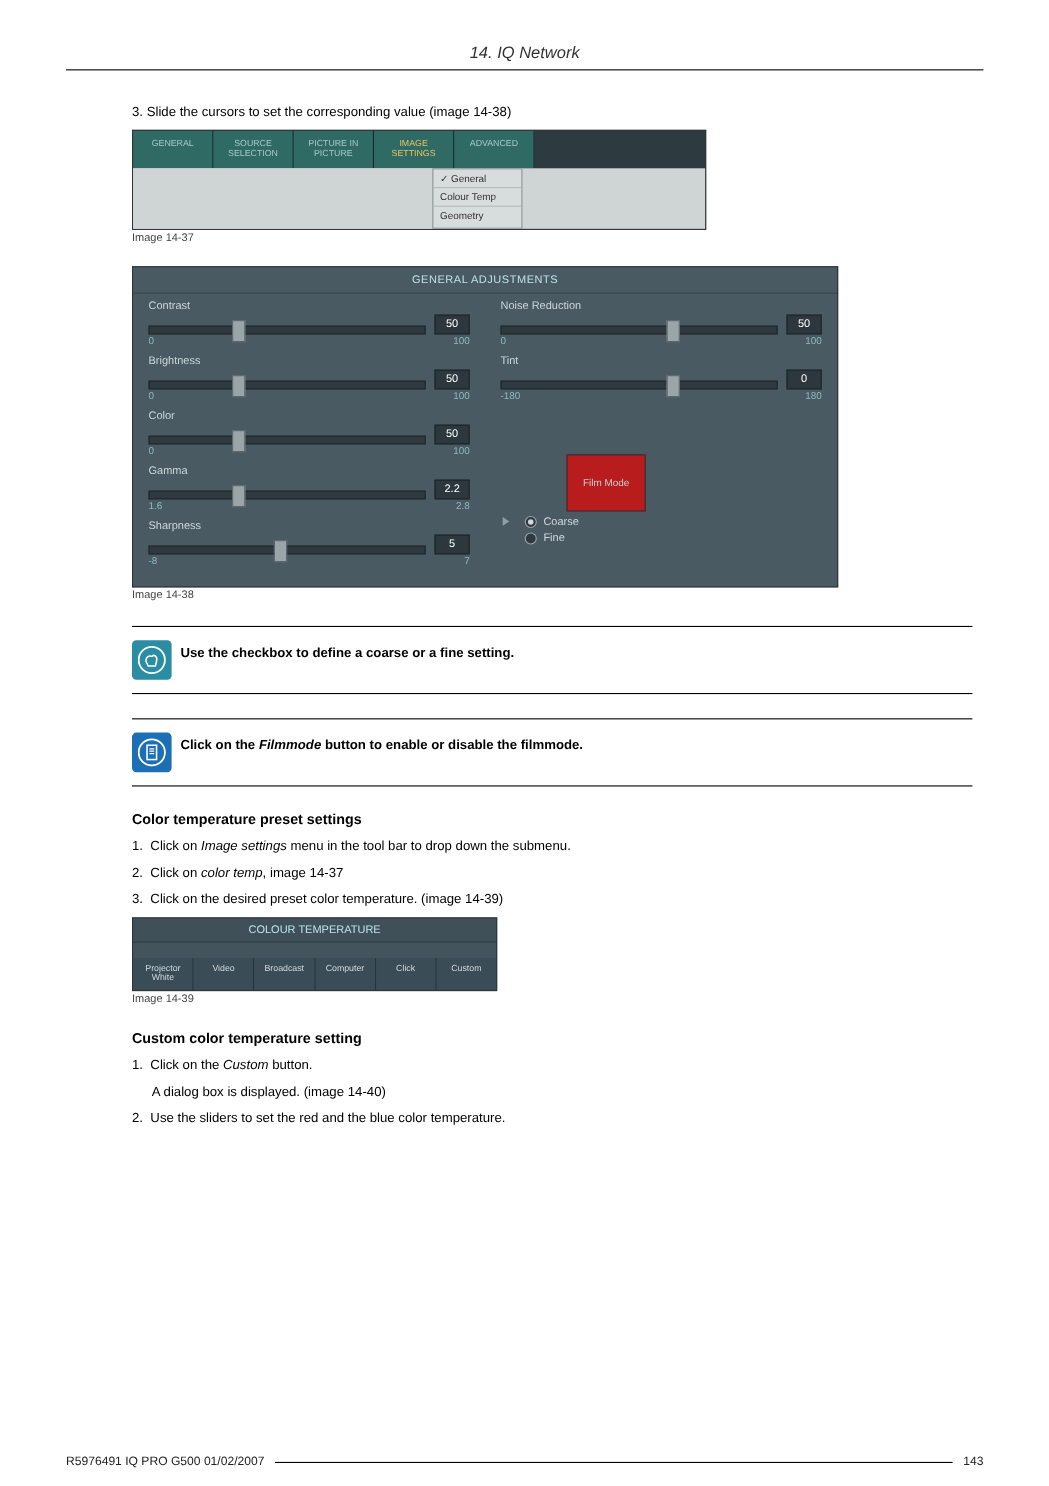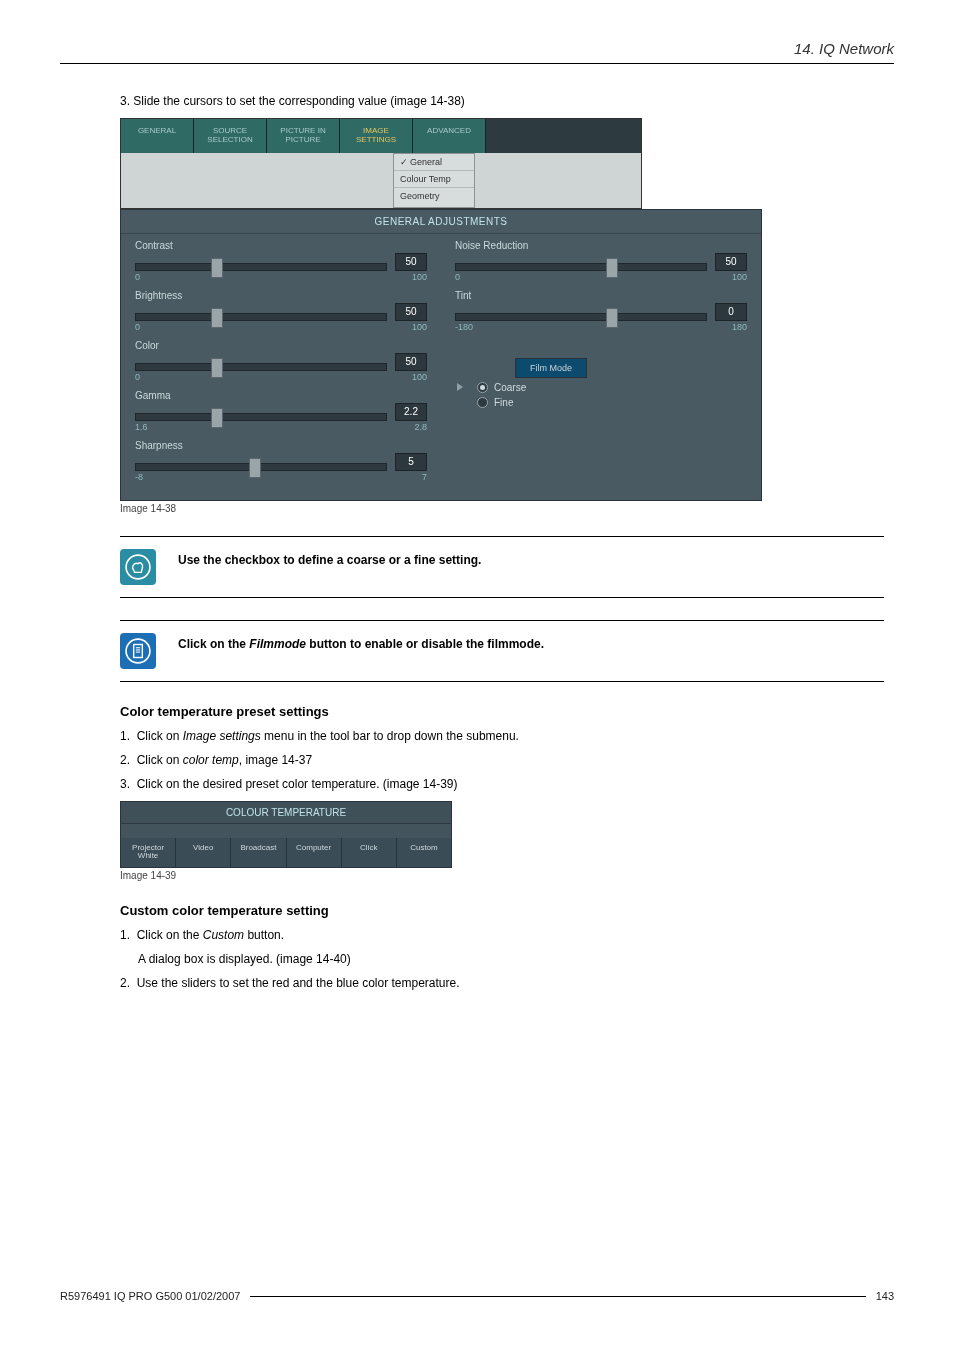--- a/index.html
+++ b/index.html
@@ -4,21 +4,21 @@
 <style>
   body {
     font-family: Arial, Helvetica, sans-serif;
     font-size: 12px;
     color: #000;
     margin: 0;
     padding: 40px 60px;
     background: #fff;
   }
   .page-header {
-    text-align: right;
+    text-align: center;
     font-style: italic;
     font-size: 15px;
     color: #333;
     border-bottom: 1px solid #000;
     padding-bottom: 6px;
     margin-bottom: 30px;
   }
   .content { margin-left: 60px; margin-right: 10px; }
   .step-line { margin: 6px 0 10px 0; }
   .caption { font-size: 10px; color: #444; margin: 2px 0 20px 0; }
@@ -107,26 +107,26 @@
     line-height: 16px;
     text-align: center;
     background: #2d383e;
     border: 1px solid #1c2428;
     color: #fff;
     font-size: 10px;
   }
   .slider-scale { display: flex; justify-content: space-between; font-size: 9px; color: #8fb8bd; margin-top: 1px; }
   .film-button {
     display: inline-block;
-    padding: 4px 14px;
-    background: #0c4a6e;
+    padding: 20px 14px;
+    background: #b91c1c;
     border: 1px solid #27323a;
     color: #c8d4d7;
     font-size: 9px;
-    margin-top: 18px;
+    margin-top: 40px;
     margin-left: 60px;
   }
   .radio-group { font-size: 10px; color: #cfdade; }
   .radio-row { display: flex; align-items: center; gap: 6px; margin: 4px 0 4px 8px; }
   .radio-dot {
     width: 9px; height: 9px; border-radius: 50%;
     border: 1px solid #9aa5aa; background: #2e3a40;
   }
   .radio-dot.sel::after {
     content: ""; display: block; width: 5px; height: 5px; margin: 2px;
@@ -137,21 +137,21 @@
     border-left: 6px solid #8fa0a6;
     border-top: 4px solid transparent;
     border-bottom: 4px solid transparent;
     margin-left: -6px; margin-right: 8px;
   }
 
   
   .note-box {
     display: flex;
     align-items: flex-start;
-    gap: 22px;
+    gap: 8px;
     border-top: 1px solid #000;
     border-bottom: 1px solid #000;
     padding: 12px 0;
     margin: 22px 0;
   }
   .note-icon {
     width: 36px; height: 36px; border-radius: 4px;
     display: flex; align-items: center; justify-content: center;
     flex-shrink: 0;
   }
@@ -230,20 +230,21 @@
     </div>
     <div class="dropdown-area">
       <div class="dropdown-spacer"></div>
       <div class="dropdown-list">
         <div class="check">General</div>
         <div>Colour Temp</div>
         <div>Geometry</div>
       </div>
     </div>
   </div>
+  <div class="caption">Image 14-37</div>
 
   <div class="adj-panel">
     <div class="adj-title">GENERAL ADJUSTMENTS</div>
     <div class="adj-body">
       <div class="adj-col" id="left-col">
           <div class="slider-block">
             <div class="slider-label">Contrast</div>
             <div class="slider-row">
               <div class="slider-track">
                 <div class="slider-thumb" style="left:30%"></div>

